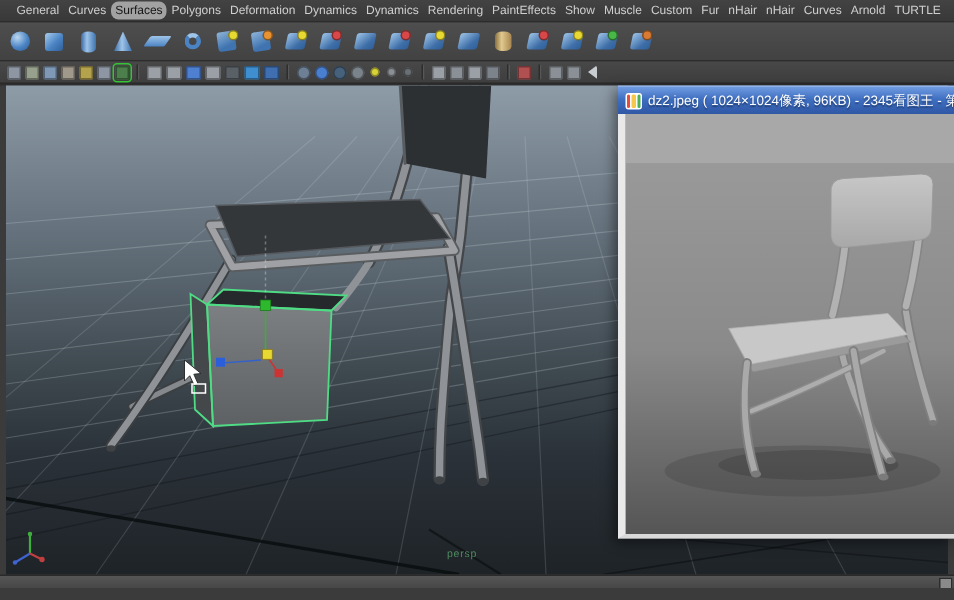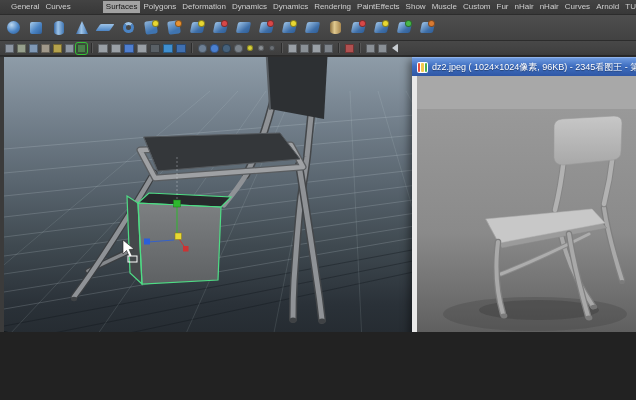--- a/index.html
+++ b/index.html
@@ -1,23 +1,23 @@
 <!DOCTYPE html>
 <html style="--selection-green: #4fdc85; --manip-x: #cc3333; --manip-y: #2eb82e; --manip-z: #2b5fd9; --manip-center: #e8d832; --titlebar-blue: #3f6fc1; --highlight-green: #35c435; --viewport-sky: #8e9ca8; --viewport-floor: #1e2327; --camera-label-green: #4e8c5f;"><head>
 <meta charset="utf-8">
 <style>
   html,body{margin:0;padding:0;background:#222;}
-  .screen{position:relative;width:636px;height:332px;overflow:hidden;
+  .screen{position:relative;width:636px;height:400px;overflow:hidden;
     font-family:"Liberation Sans",sans-serif;background:#3b3b3b;user-select:none;}
 
   
   .menubar{height:14px;background:linear-gradient(#434343,#383838);display:flex;
     align-items:center;justify-content:space-between;padding:0 8px;border-bottom:1px solid #2c2c2c;}
   .menu-item{font-size:8px;color:#cfcfcf;white-space:nowrap;padding:1px 3px;line-height:10px;}
-  .menu-item.active{background:#a2a2a2;color:#151515;border-radius:0;margin-left:29px;}
+  .menu-item.active{background:#a2a2a2;color:#151515;border-radius:5px;}
 
   
   .shelf{height:25px;background:linear-gradient(#4e4e4e,#424242);display:flex;align-items:center;
     padding:0 4px;gap:5px;border-bottom:1px solid #2c2c2c;}
   .shelf-icon{position:relative;width:18px;height:18px;display:flex;align-items:center;justify-content:center;}
   .sh{display:block;}
   .sh-sphere{width:13px;height:13px;border-radius:50%;background:radial-gradient(circle at 35% 30%,#bcd8f0,#4b84c4 55%,#2c5a91);}
   .sh-cube{width:12px;height:12px;border-radius:2px;background:linear-gradient(135deg,#a8cdec,#4b84c4 55%,#2f5f99);}
   .sh-cylinder{width:10px;height:14px;border-radius:5px/3px;background:linear-gradient(90deg,#3a6aa6,#9ec4e8 40%,#3f74b0);}
   .sh-cone{width:12px;height:13px;clip-path:polygon(50% 0,100% 100%,0 100%);background:linear-gradient(90deg,#3a6aa6,#9ec4e8 45%,#3f74b0);}

